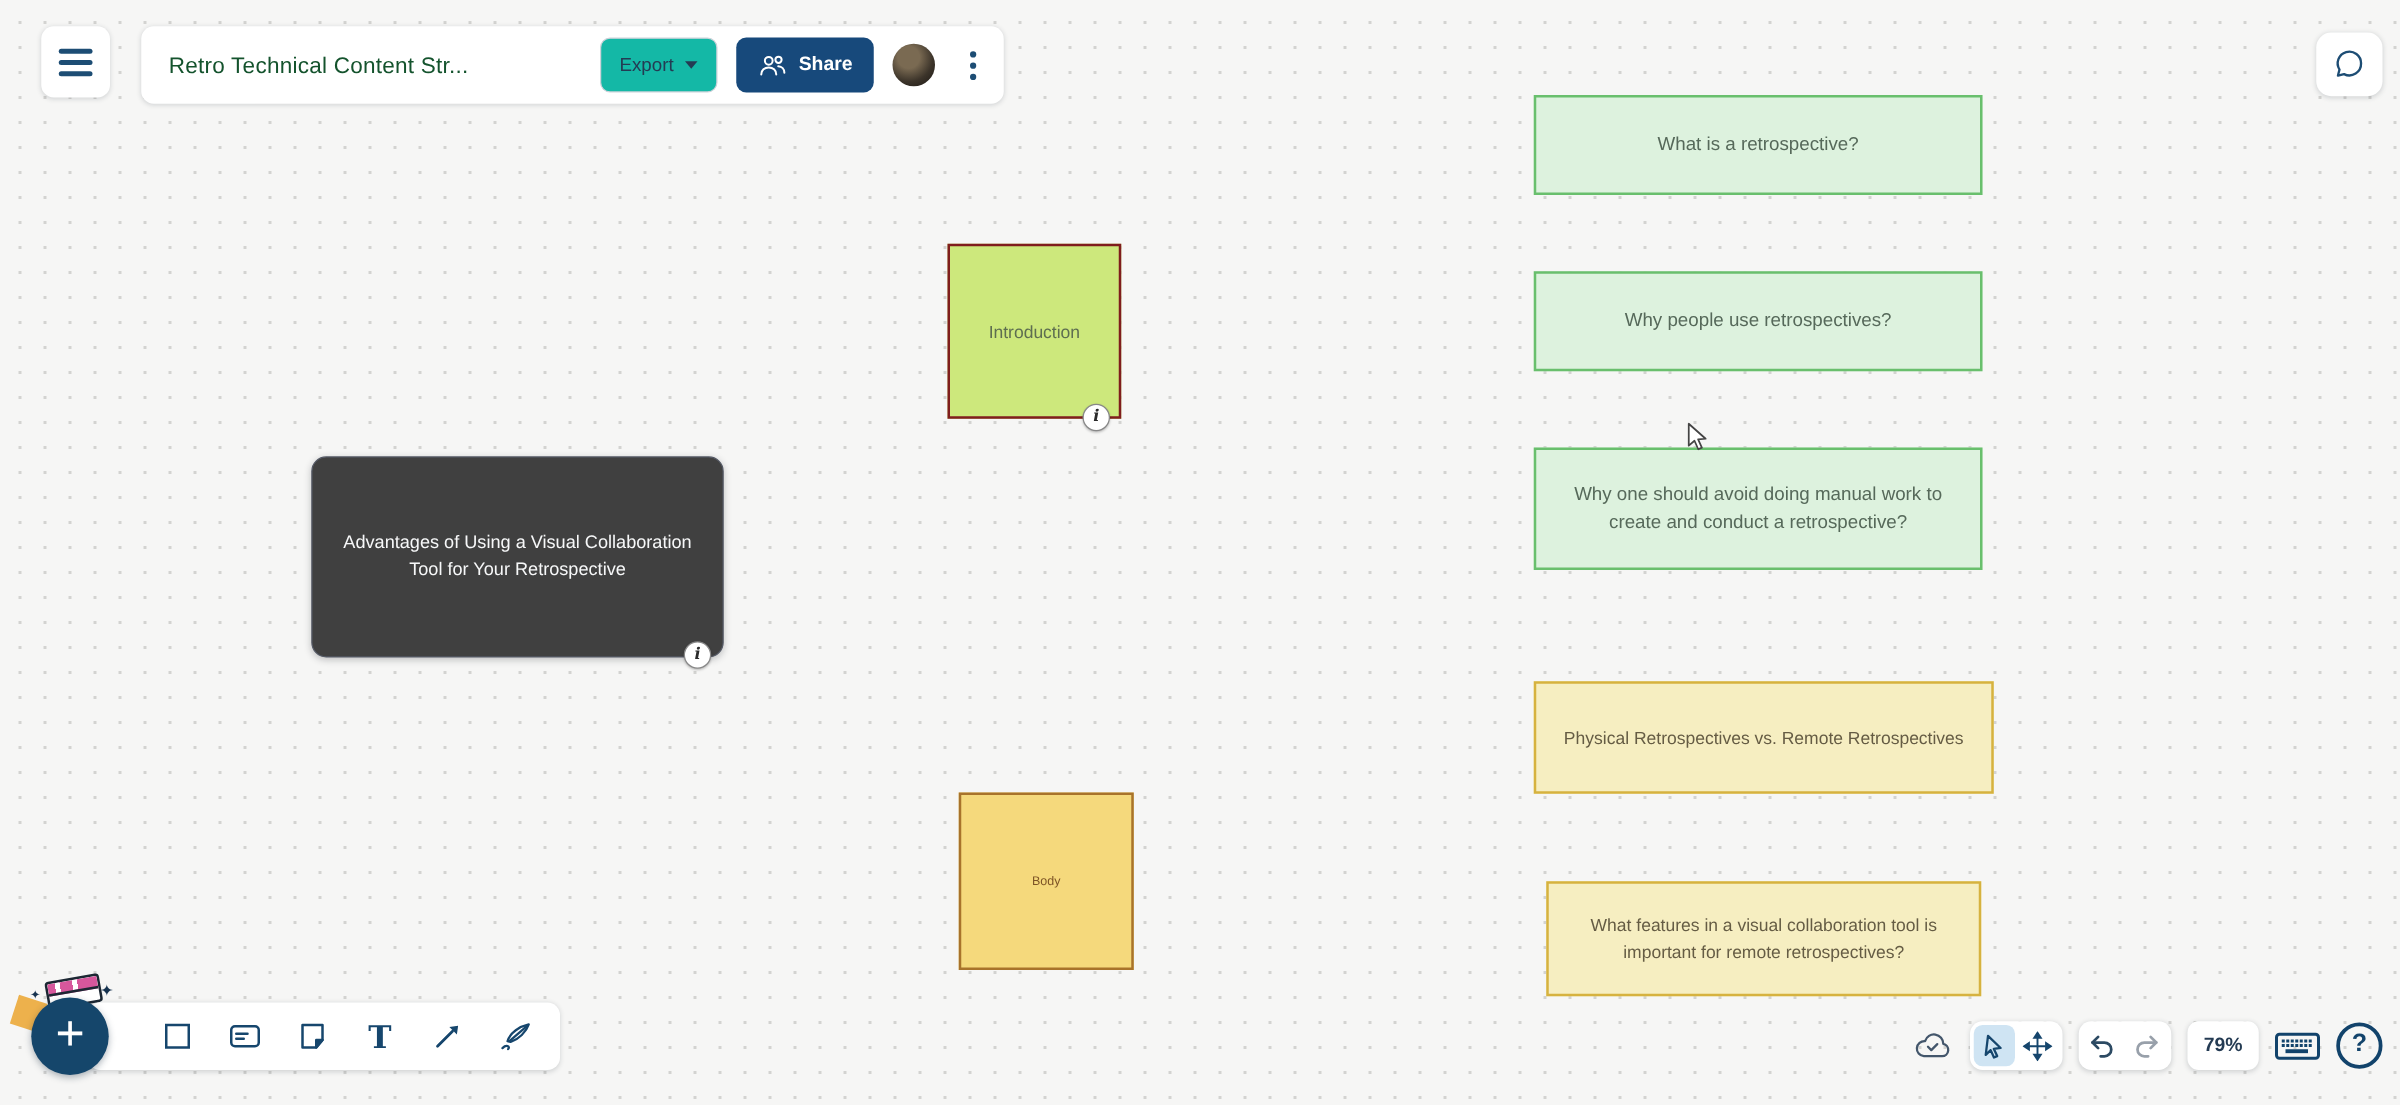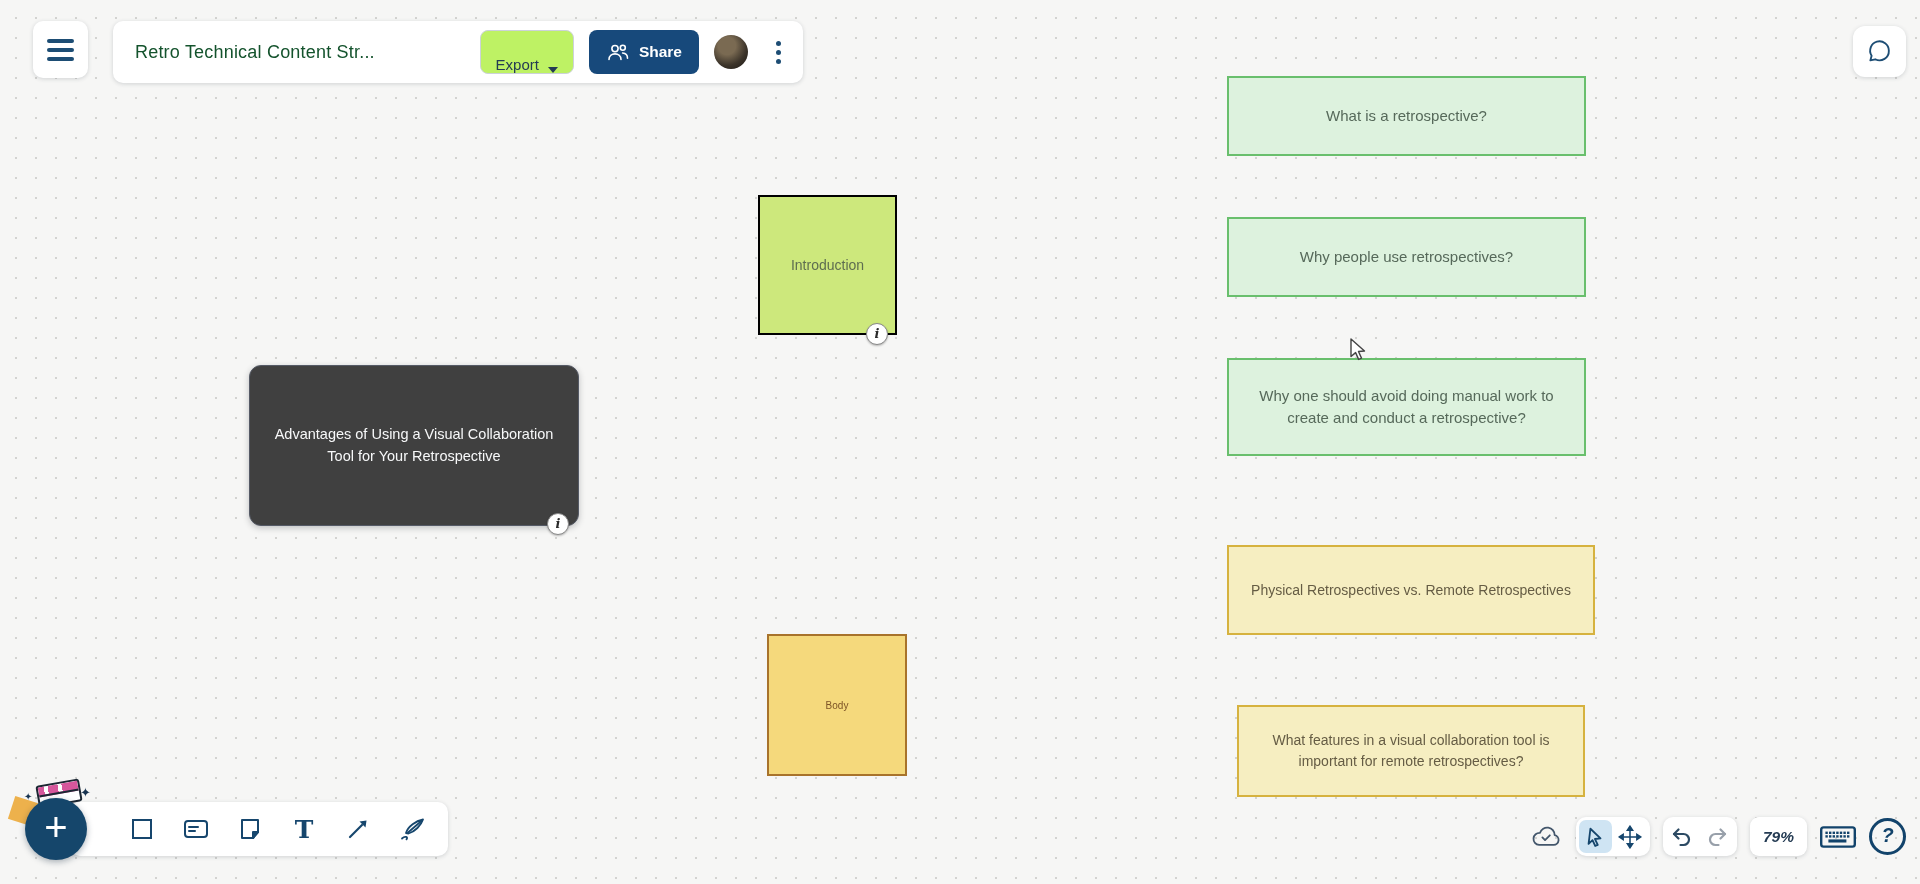--- a/index.html
+++ b/index.html
@@ -11,57 +11,57 @@
     background-size:20px 20px;
     background-position:6px 8px;
   }
   .card{background:#fff;border-radius:10px;box-shadow:0 1px 4px rgba(40,50,60,.18);}
   
   .menu-card{position:absolute;left:33px;top:21px;width:55px;height:57px;display:flex;align-items:center;justify-content:center;cursor:pointer;}
   .hamburger{display:flex;flex-direction:column;gap:5px;}
   .hamburger span{display:block;width:27px;height:4px;border-radius:2px;background:#1d4d74;}
   .doc-card{position:absolute;left:113px;top:21px;width:690px;height:62px;display:flex;align-items:center;padding:0 10px 0 22px;box-sizing:border-box;gap:15px;}
   .doc-title{flex:1;font-size:18px;color:#14532d;white-space:nowrap;overflow:hidden;letter-spacing:.2px;}
-  .export-btn{height:44px;padding:0 15px;display:flex;align-items:flex-end;gap:9px;background:#bef264;border:1px solid #ccd2d9;border-radius:8px;font-size:15px;color:#243b53;cursor:pointer;}
+  .export-btn{height:44px;padding:0 15px;display:flex;align-items:center;gap:9px;background:#14b8a6;border:1px solid #ccd2d9;border-radius:8px;font-size:15px;color:#243b53;cursor:pointer;}
   .chev{width:0;height:0;border-left:5px solid transparent;border-right:5px solid transparent;border-top:6px solid #243b53;}
   .share-btn{height:44px;padding:0 17px;display:flex;align-items:center;gap:9px;background:#17497b;border:none;border-radius:8px;font-size:15.5px;font-weight:600;color:#fff;cursor:pointer;}
   .avatar{width:34px;height:34px;border-radius:50%;background:radial-gradient(circle at 38% 32%,#7a6a52 0 28%,#3c342a 62%,#191512 100%);cursor:pointer;flex:none;}
   .kebab{width:30px;height:40px;display:flex;flex-direction:column;align-items:center;justify-content:center;gap:4px;cursor:pointer;}
   .kebab span{width:5px;height:5px;border-radius:50%;background:#1d4d74;}
   .chat-card{position:absolute;left:1853px;top:26px;width:53px;height:51px;border-radius:12px;display:flex;align-items:center;justify-content:center;cursor:pointer;}
   
   .shape{position:absolute;display:flex;align-items:center;justify-content:center;text-align:center;box-sizing:border-box;line-height:1.5;cursor:pointer;}
   .sh-q{left:1227px;width:359px;height:80px;background:#ddf2de;border:2px solid #69bf6d;color:#56695a;font-size:15px;padding:0 24px;}
   #shape-q1{top:76px;}
   #shape-q2{top:217px;}
   #shape-q3{top:358px;height:98px;}
   .sh-y{background:#f6eec1;border:2px solid #d6b23f;color:#655c44;font-size:14px;}
   #shape-y1{left:1227px;top:545px;width:368px;height:90px;padding:0 20px;}
   #shape-y2{left:1237px;top:705px;width:348px;height:92px;padding:0 26px;}
-  #shape-intro{left:758px;top:195px;width:139px;height:140px;background:#cde87c;border:2px solid #000000;color:#5e6e50;font-size:14px;padding:0 8px;align-items:center;}
+  #shape-intro{left:758px;top:195px;width:139px;height:140px;background:#cde87c;border:2px solid #7f1d1d;color:#5e6e50;font-size:14px;padding:0 8px;align-items:center;}
   #shape-adv{left:249px;top:365px;width:330px;height:161px;background:#404040;border:1px solid #555a66;border-radius:12px;color:#f7f8f9;font-size:14.5px;padding:0 18px;box-shadow:0 2px 6px rgba(30,35,45,.25);}
   #shape-body{left:767px;top:634px;width:140px;height:142px;background:#f5d97c;border:2px solid #a8732b;color:#7d5426;font-size:10px;padding:0 8px;}
   .info-badge{position:absolute;width:22px;height:22px;background:#fff;border:1.5px solid #888;border-radius:50%;display:flex;align-items:center;justify-content:center;font-family:"DejaVu Serif",serif;font-style:italic;font-weight:700;font-size:13px;color:#2a2a2a;box-shadow:0 1px 2px rgba(0,0,0,.25);cursor:pointer;box-sizing:border-box;}
   #shape-intro .info-badge{right:7px;bottom:-12px;}
   #shape-adv .info-badge{right:9px;bottom:-10px;}
   
   .decor{position:absolute;}
   .decor-notebook{left:37px;top:782px;width:40px;height:19px;background:#fff;border:2px solid #1c2733;border-radius:3px;transform:rotate(-10deg);overflow:hidden;}
   .decor-notebook i{display:block;height:8px;background:#d6579c;border-bottom:2px solid #1c2733;background-image:linear-gradient(90deg,transparent 6px,#fff 6px,#fff 10px,transparent 10px,transparent 20px,#fff 20px,#fff 24px,transparent 24px);}
   .decor-star{color:#16324f;font-size:12px;line-height:1;}
   .decor-star.s1{left:24px;top:792px;font-size:10px;}
   .decor-star.s2{left:80px;top:786px;font-size:13px;}
   .decor-square{left:11px;top:799px;width:24px;height:24px;background:#edb14c;transform:rotate(18deg);}
   .decor-circle{left:82px;top:803px;width:19px;height:19px;border-radius:50%;background:#a6cb54;}
   .tools-bar{position:absolute;left:70px;top:802px;width:378px;height:54px;border-radius:10px;display:flex;align-items:center;justify-content:space-evenly;padding-left:36px;box-sizing:border-box;z-index:4;}
   .tool{width:36px;height:40px;display:flex;align-items:center;justify-content:center;cursor:pointer;}
   .plus-btn{position:absolute;left:25px;top:798px;width:62px;height:62px;border-radius:50%;background:#15466b;display:flex;align-items:center;justify-content:center;z-index:5;box-shadow:0 2px 6px rgba(20,40,60,.35);cursor:pointer;color:#fff;font-size:40px;font-weight:300;line-height:1;padding-bottom:4px;box-sizing:border-box;}
   .text-tool-glyph{font-family:"DejaVu Serif",serif;font-size:25px;font-weight:600;color:#16466d;line-height:1;}
   
-  .br-controls{position:absolute;right:14px;bottom:28px;display:flex;align-items:center;gap:13px;font-style:italic;}
+  .br-controls{position:absolute;right:14px;bottom:28px;display:flex;align-items:center;gap:13px;}
   .icon-group{display:flex;align-items:center;padding:3px;gap:2px;background:#fff;border-radius:10px;box-shadow:0 1px 4px rgba(40,50,60,.18);}
   .cell{width:33px;height:33px;border-radius:7px;display:flex;align-items:center;justify-content:center;cursor:pointer;}
   .cell.active{background:#cfe4f3;}
   .zoom-badge{height:39px;padding:0 13px;display:flex;align-items:center;justify-content:center;background:#fff;border-radius:9px;box-shadow:0 1px 4px rgba(40,50,60,.18);font-size:15.5px;font-weight:700;color:#243b53;cursor:pointer;}
   .help-btn{width:37px;height:37px;border-radius:50%;border:3.5px solid #12436b;display:flex;align-items:center;justify-content:center;font-size:20px;font-weight:800;color:#12436b;box-sizing:border-box;cursor:pointer;background:transparent;padding-bottom:2px;}
   .kbd-wrap{display:flex;align-items:center;justify-content:center;cursor:pointer;}
   
   .mouse-cursor{position:absolute;left:1348px;top:337px;z-index:9;pointer-events:none;}
 </style>
 </head>

